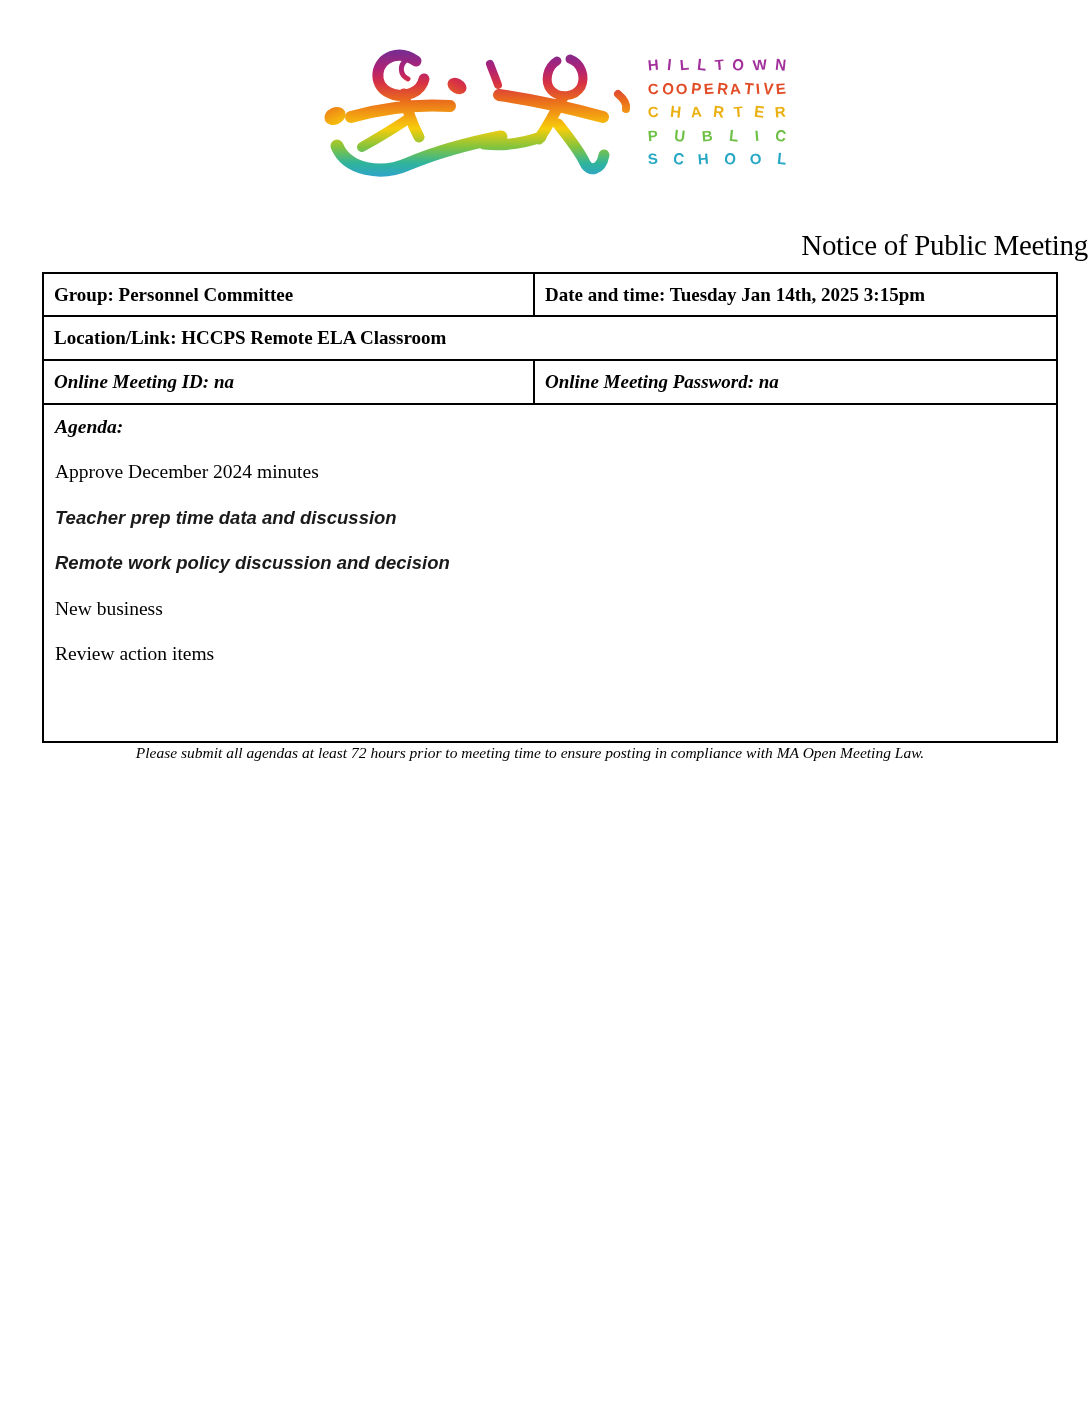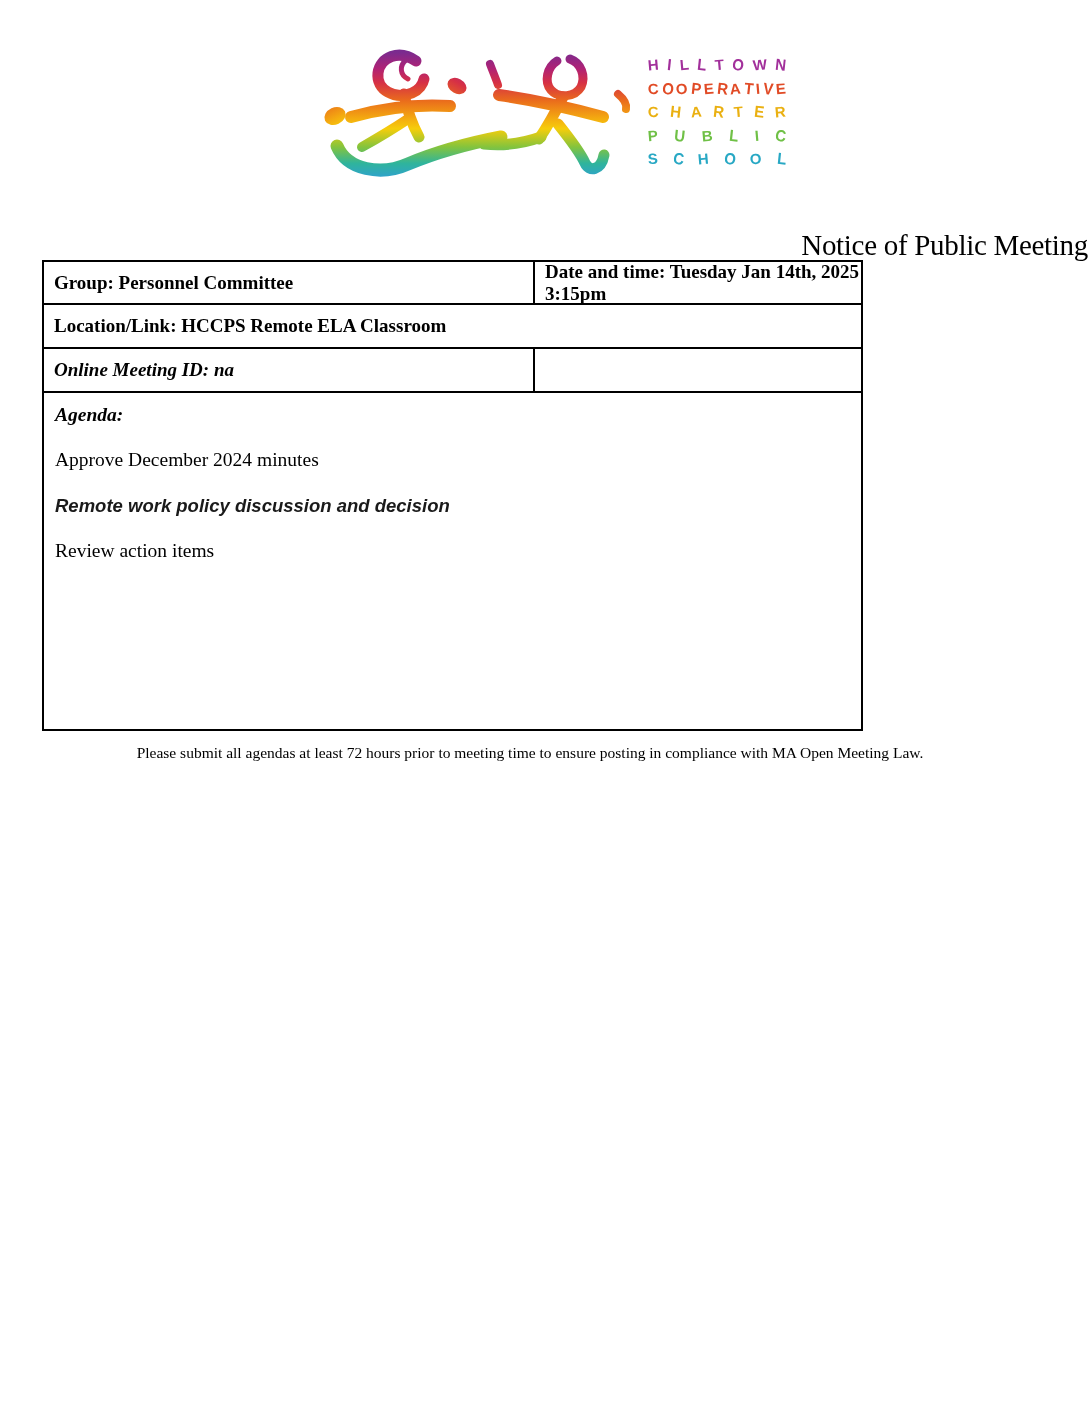--- a/index.html
+++ b/index.html
@@ -48,22 +48,22 @@
     text-align: right;
     font-size: 29px;
     font-weight: normal;
     letter-spacing: -0.3px;
   }
 
   
   .meeting-table {
     position: absolute;
     left: 42px;
-    top: 260px;
-    width: 821px;
+    top: 272px;
+    width: 1016px;
     border: 2px solid #000;
     background: #fff;
   }
   .trow { display: grid; grid-template-columns: 491px 1fr; }
   .trow.single { grid-template-columns: 1fr; }
   .trow + .trow { border-top: 2px solid #000; }
   .tcell {
     display: flex;
     align-items: center;
     padding-left: 10px;
@@ -102,20 +102,21 @@
 
   
   .footer-note {
     position: absolute;
     top: 743px;
     left: 0;
     width: 1060px;
     text-align: center;
     font-size: 15.5px;
     line-height: 20px;
+    font-style: italic;
   }
 </style>
 </head>
 <body>
 
 <div class="page">
 
   <div>
     <svg class="logo-figure" width="320" height="140" viewBox="320 45 320 140" xmlns="http://www.w3.org/2000/svg">
       <defs>
@@ -210,27 +211,30 @@
   <div class="meeting-table">
     <div class="trow r1">
       <div class="tcell has-divider">Group: Personnel Committee</div>
       <div class="tcell">Date and time: Tuesday Jan 14th, 2025 3:15pm</div>
     </div>
     <div class="trow r2 single">
       <div class="tcell">Location/Link: HCCPS Remote ELA Classroom</div>
     </div>
     <div class="trow r3">
       <div class="tcell has-divider italic-cell">Online Meeting ID: na</div>
+      <div class="tcell italic-cell">Online Meeting Password: na</div>
     </div>
     <div class="trow r4 single">
       <div class="agenda-cell">
         <p class="agenda-heading">Agenda:</p>
         <div id="agenda-items">
             <p class="agenda-item ag-serif">Approve December 2024 minutes</p>
+            <p class="agenda-item ag-sans">Teacher prep time data and discussion</p>
             <p class="agenda-item ag-sans">Remote work policy discussion and decision</p>
+            <p class="agenda-item ag-serif">New business</p>
             <p class="agenda-item ag-serif">Review action items</p>
           </div>
       </div>
     </div>
   </div>
 
   <p class="footer-note">Please submit all agendas at least 72 hours prior to meeting time to ensure posting in compliance with MA Open Meeting Law.</p>
 
 </div>
 

